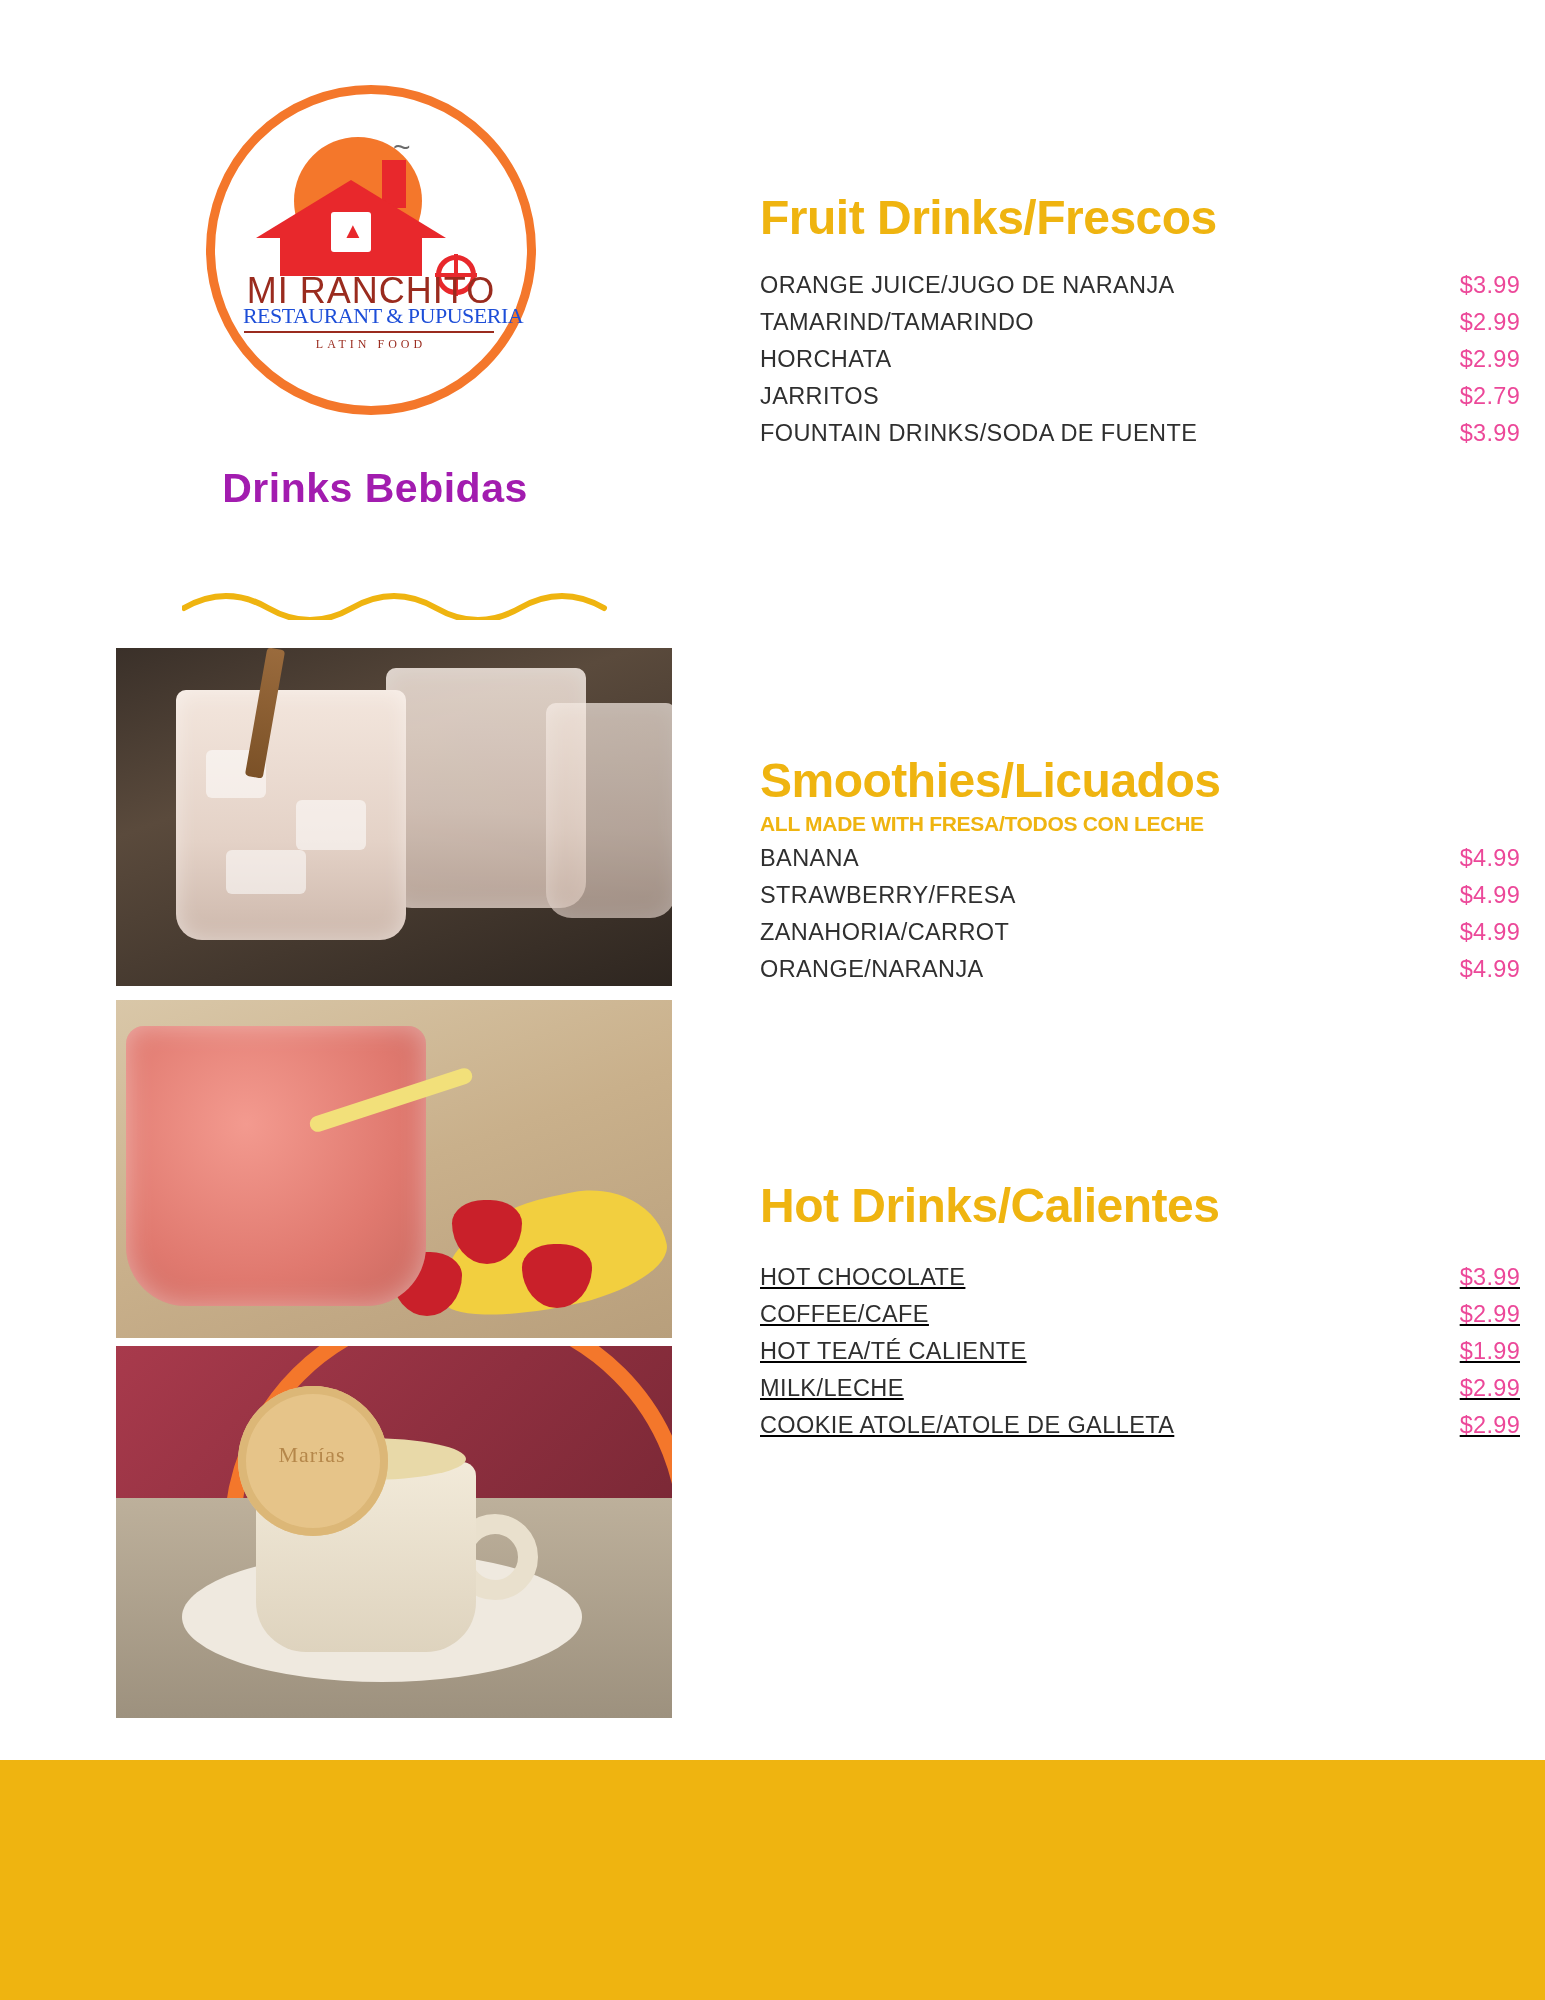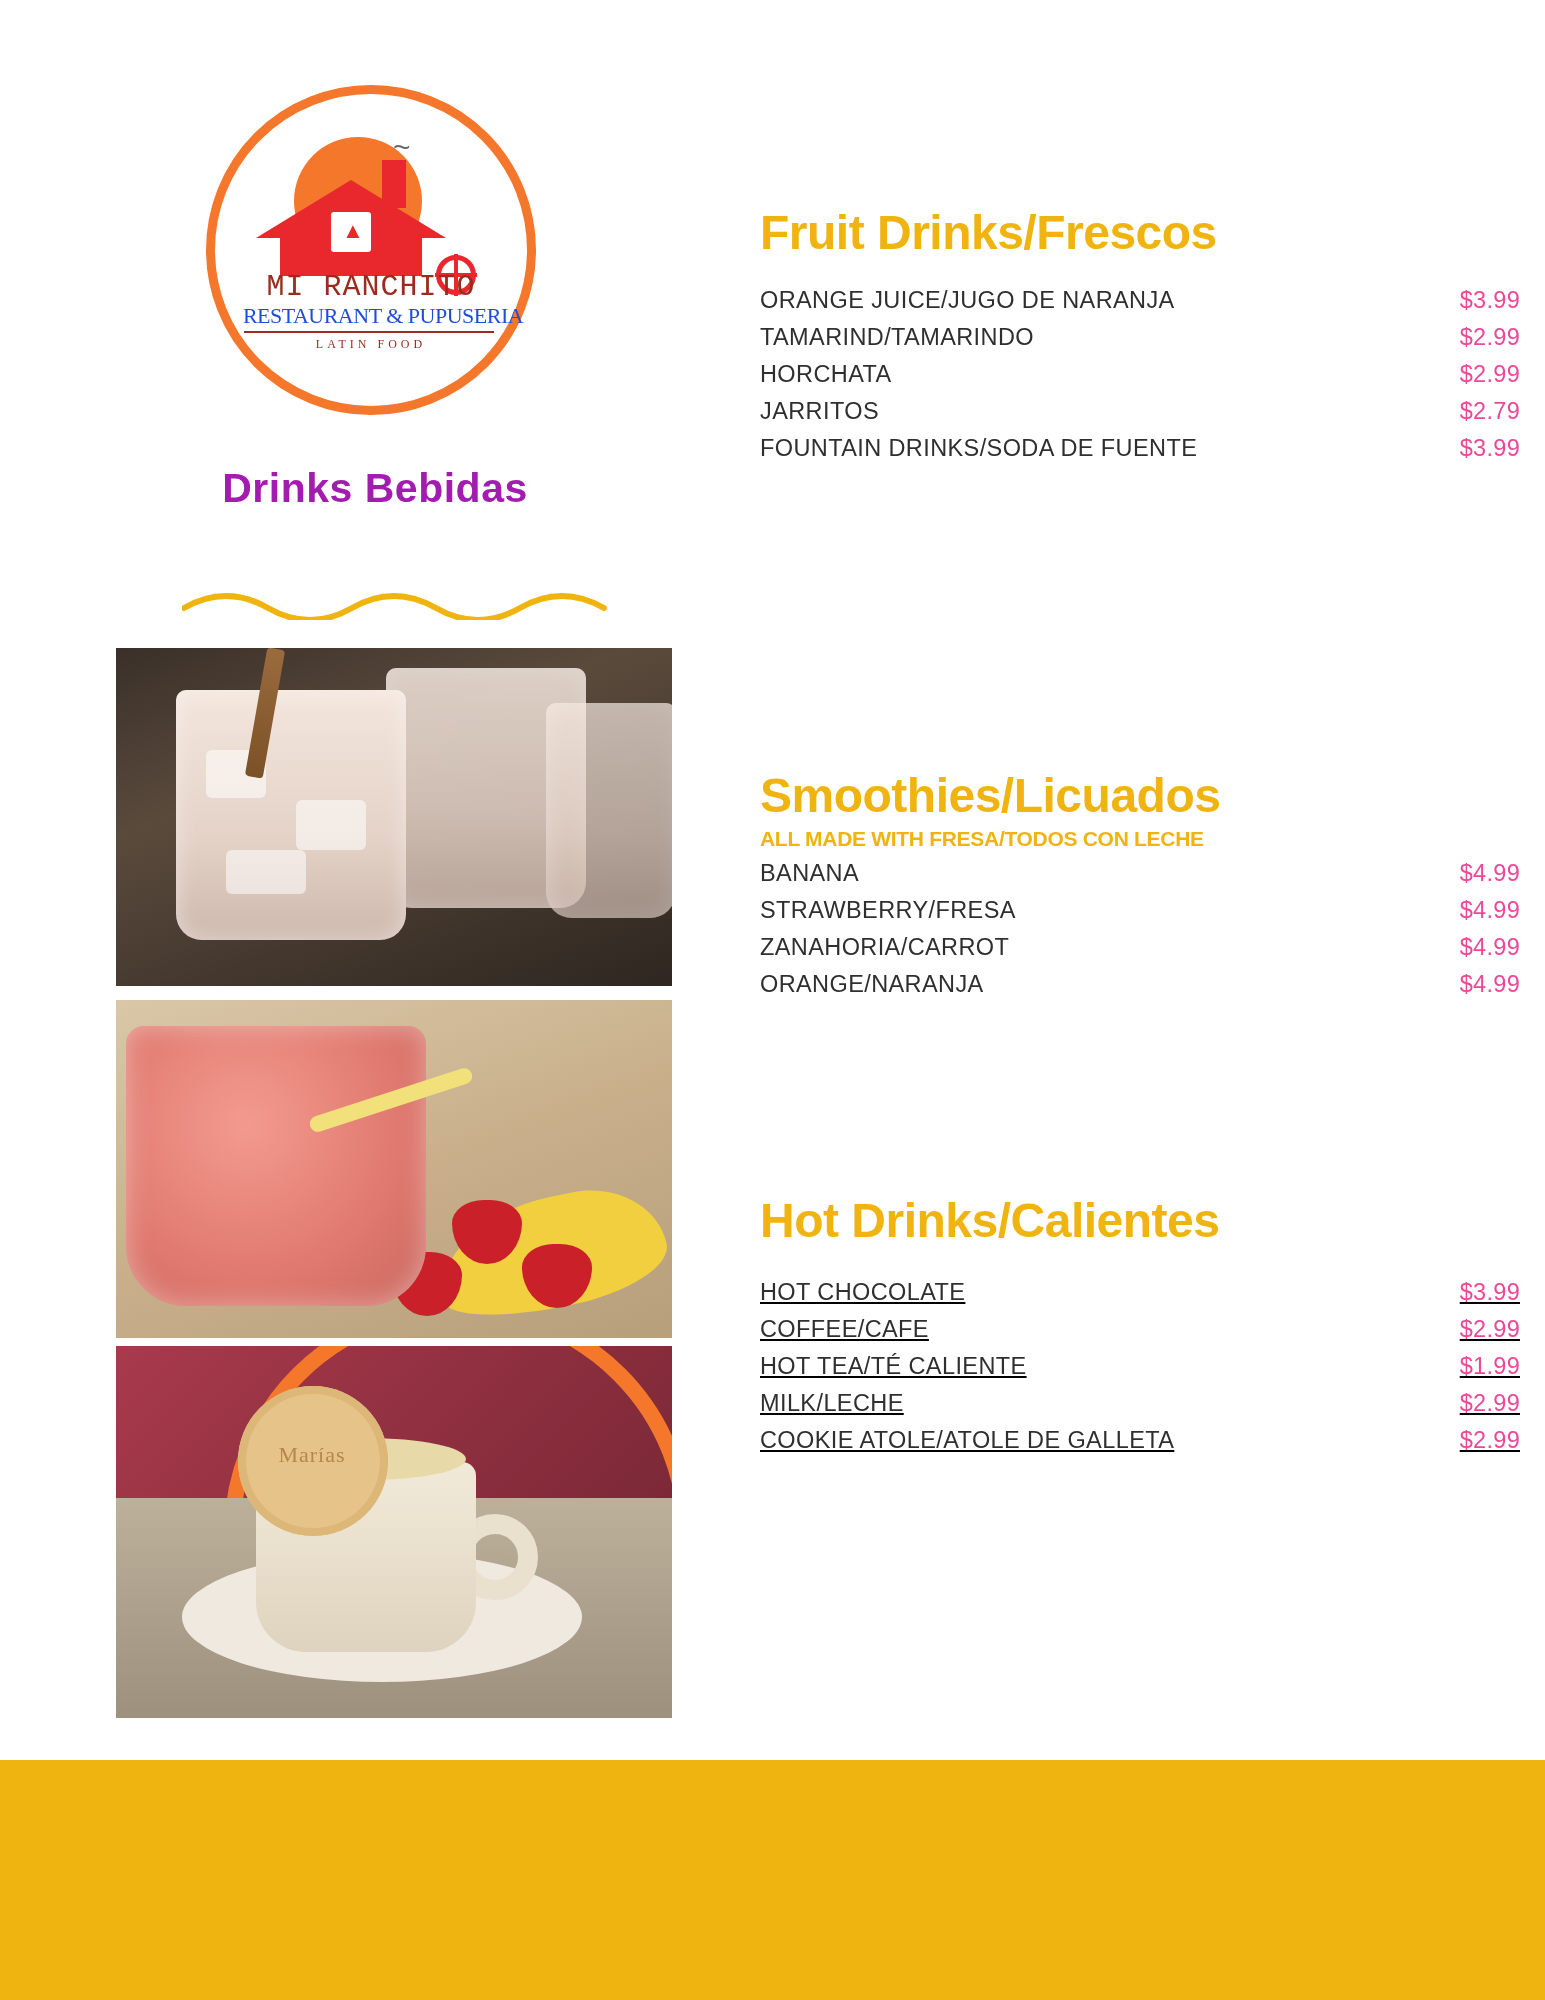--- a/index.html
+++ b/index.html
@@ -109,22 +109,22 @@
     font-size: 22px;
     color: #e8282c;
     line-height: 1;
   }
   .logo-name {
     position: absolute;
     left: 0;
     top: 195px;
     width: 350px;
     text-align: center;
-    font-family: Liberation Mono, monospace;
-    font-size: 30px;
+    font-family: Liberation Sans, sans-serif;
+    font-size: 36px;
     letter-spacing: 1px;
     color: #9a2b1e;
     font-weight: 400;
   }
   .logo-sub {
     position: absolute;
     left: 12px;
     top: 228px;
     width: 350px;
     text-align: center;
@@ -334,21 +334,21 @@
     font-family: "Liberation Serif", serif;
     font-size: 22px;
     color: #b5874a;
     letter-spacing: 1px;
   }
 
   
   .right-col {
     position: absolute;
     left: 700px;
-    top: 15px;
+    top: 0;
     width: 845px;
     height: 1520px;
   }
   .section {
     position: absolute;
     left: 60px;
     width: 760px;
   }
   #section-fruit { top: 192px; }
   #section-smoothies { top: 755px; }

